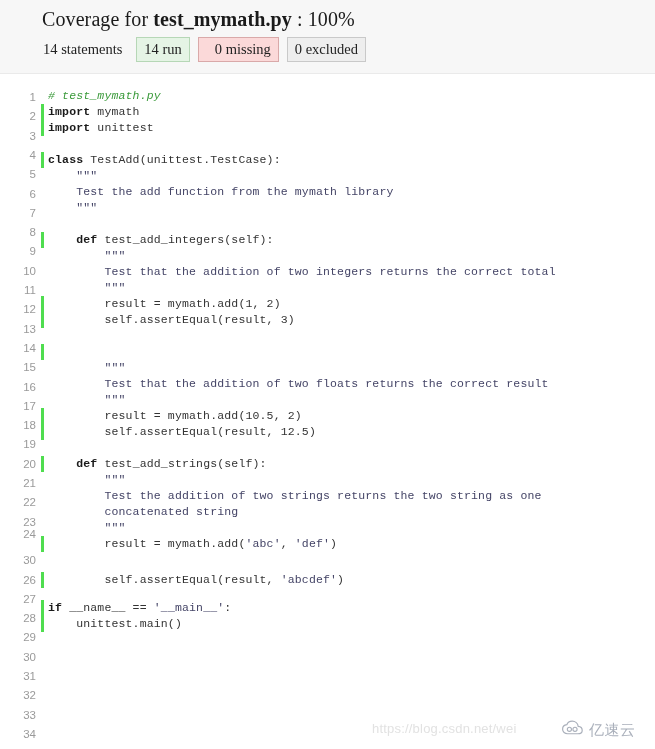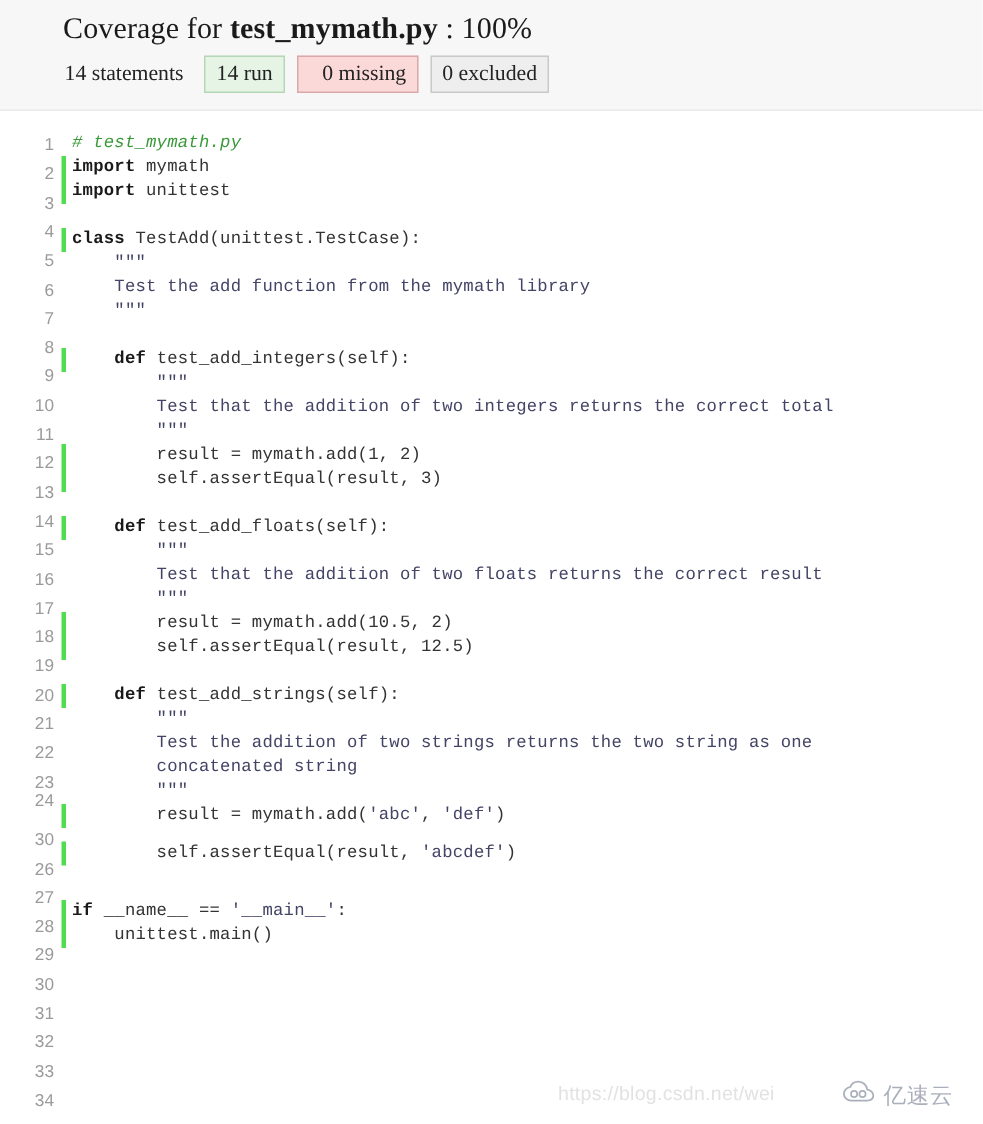--- a/index.html
+++ b/index.html
@@ -202,34 +202,34 @@
       <div class="code-line" style="position: absolute; left: 0px; top: 96px; width: 606px;"><span class="runbar"></span><span class="ltext"><span class="s">    Test the add function from the mymath library</span></span></div>
       <div class="code-line" style="position: absolute; left: 0px; top: 112px; width: 655px;"><span class="runbar"></span><span class="ltext"><span class="s">    """</span></span></div>
       <div class="code-line" style="position: absolute; left: 0px; top: 128px; width: 655px;"><span class="runbar"></span><span class="ltext"><span class="n"></span></span></div>
       <div class="code-line run" style="position: absolute; left: 0px; top: 144px; width: 655px;"><span class="runbar"></span><span class="ltext"><span class="n">    </span><span class="k">def</span><span class="n"> test_add_integers(self):</span></span></div>
       <div class="code-line" style="position: absolute; left: 0px; top: 160px; width: 655px;"><span class="runbar"></span><span class="ltext"><span class="s">        """</span></span></div>
       <div class="code-line" style="position: absolute; left: 0px; top: 176px; width: 655px;"><span class="runbar"></span><span class="ltext"><span class="s">        Test that the addition of two integers returns the correct total</span></span></div>
       <div class="code-line" style="position: absolute; left: 0px; top: 192px; width: 655px;"><span class="runbar"></span><span class="ltext"><span class="s">        """</span></span></div>
       <div class="code-line run" style="position: absolute; left: 0px; top: 208px; width: 655px;"><span class="runbar"></span><span class="ltext"><span class="n">        result = mymath.add(1, 2)</span></span></div>
       <div class="code-line run" style="position: absolute; left: 0px; top: 224px; width: 655px;"><span class="runbar"></span><span class="ltext"><span class="n">        self.assertEqual(result, 3)</span></span></div>
       <div class="code-line" style="position: absolute; left: 0px; top: 240px; width: 655px;"><span class="runbar"></span><span class="ltext"><span class="n"></span></span></div>
-      <div class="code-line run" style="position: absolute; left: 0px; top: 256px; width: 655px;"><span class="runbar"></span><span class="ltext"><span class="n">    </span><span class="k">def</span><span class="n"> test_add_floats(self):</span></span></div>
+      <div class="code-line run" style="position: absolute; left: 0px; top: 256px; width: 655px;"><span class="runbar"></span></div>
       <div class="code-line" style="position: absolute; left: 0px; top: 272px; width: 655px;"><span class="runbar"></span><span class="ltext"><span class="s">        """</span></span></div>
       <div class="code-line" style="position: absolute; left: 0px; top: 288px; width: 655px;"><span class="runbar"></span><span class="ltext"><span class="s">        Test that the addition of two floats returns the correct result</span></span></div>
       <div class="code-line" style="position: absolute; left: 0px; top: 304px; width: 655px;"><span class="runbar"></span><span class="ltext"><span class="s">        """</span></span></div>
       <div class="code-line run" style="position: absolute; left: 0px; top: 320px; width: 655px;"><span class="runbar"></span><span class="ltext"><span class="n">        result = mymath.add(10.5, 2)</span></span></div>
       <div class="code-line run" style="position: absolute; left: 0px; top: 336px; width: 655px;"><span class="runbar"></span><span class="ltext"><span class="n">        self.assertEqual(result, 12.5)</span></span></div>
       <div class="code-line" style="position: absolute; left: 0px; top: 352px; width: 655px;"><span class="runbar"></span><span class="ltext"><span class="n"></span></span></div>
       <div class="code-line run" style="position: absolute; left: 0px; top: 368px; width: 655px;"><span class="runbar"></span><span class="ltext"><span class="n">    </span><span class="k">def</span><span class="n"> test_add_strings(self):</span></span></div>
       <div class="code-line" style="position: absolute; left: 0px; top: 384px; width: 655px;"><span class="runbar"></span><span class="ltext"><span class="s">        """</span></span></div>
       <div class="code-line" style="position: absolute; left: 0px; top: 400px; width: 620px;"><span class="runbar"></span><span class="ltext"><span class="s">        Test the addition of two strings returns the two string as one</span></span></div>
       <div class="code-line" style="position: absolute; left: 0px; top: 416px; width: 655px;"><span class="runbar"></span><span class="ltext"><span class="s">        concatenated string</span></span></div>
       <div class="code-line" style="position: absolute; left: 0px; top: 432px; width: 655px;"><span class="runbar"></span><span class="ltext"><span class="s">        """</span></span></div>
       <div class="code-line run" style="position: absolute; left: 0px; top: 448px; width: 634px;"><span class="runbar"></span><span class="ltext"><span class="n">        result = mymath.add(</span><span class="s">'abc'</span><span class="n">, </span><span class="s">'def'</span><span class="n">)</span></span></div>
-      <div class="code-line run" style="position: absolute; left: 0px; top: 473px; width: 543px;"><span class="runbar"></span><span class="ltext"><span class="n">        self.assertEqual(result, </span><span class="s">'abcdef'</span><span class="n">)</span></span></div>
+      <div class="code-line run" style="position: absolute; left: 0px; top: 484px; width: 543px;"><span class="runbar"></span><span class="ltext"><span class="n">        self.assertEqual(result, </span><span class="s">'abcdef'</span><span class="n">)</span></span></div>
       <div class="code-line" style="position: absolute; left: 0px; top: 480px; width: 655px;"><span class="runbar"></span><span class="ltext"><span class="n"></span></span></div>
       <div class="code-line" style="position: absolute; left: 0px; top: 496px; width: 655px;"><span class="runbar"></span><span class="ltext"><span class="n"></span></span></div>
       <div class="code-line run" style="position: absolute; left: 0px; top: 512px; width: 655px;"><span class="runbar"></span><span class="ltext"><span class="k">if</span><span class="n"> __name__ == </span><span class="s">'__main__'</span><span class="n">:</span></span></div>
       <div class="code-line run" style="position: absolute; left: 0px; top: 528px; width: 655px;"><span class="runbar"></span><span class="ltext"><span class="n">    unittest.main()</span></span></div>
       <div class="code-line" style="position: absolute; left: 0px; top: 544px; width: 655px;"><span class="runbar"></span><span class="ltext"><span class="n"></span></span></div>
       <div class="code-line" style="position: absolute; left: 0px; top: 560px; width: 655px;"><span class="runbar"></span><span class="ltext"><span class="n"></span></span></div>
       <div class="code-line" style="position: absolute; left: 0px; top: 576px; width: 655px;"><span class="runbar"></span><span class="ltext"><span class="n"></span></span></div>
       <div class="code-line" style="position: absolute; left: 0px; top: 592px; width: 655px;"><span class="runbar"></span><span class="ltext"><span class="n"></span></span></div>
       <div class="code-line" style="position: absolute; left: 0px; top: 608px; width: 655px;"><span class="runbar"></span><span class="ltext"><span class="n"></span></span></div>
     </div>

